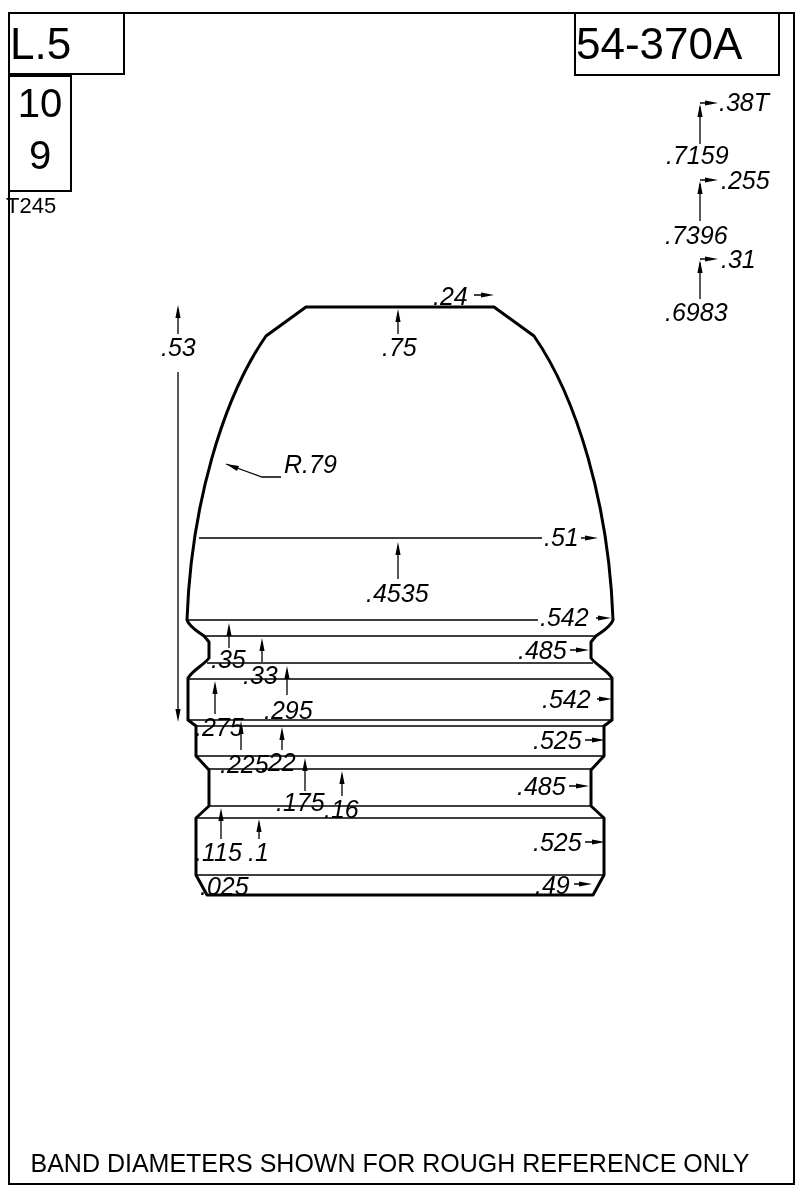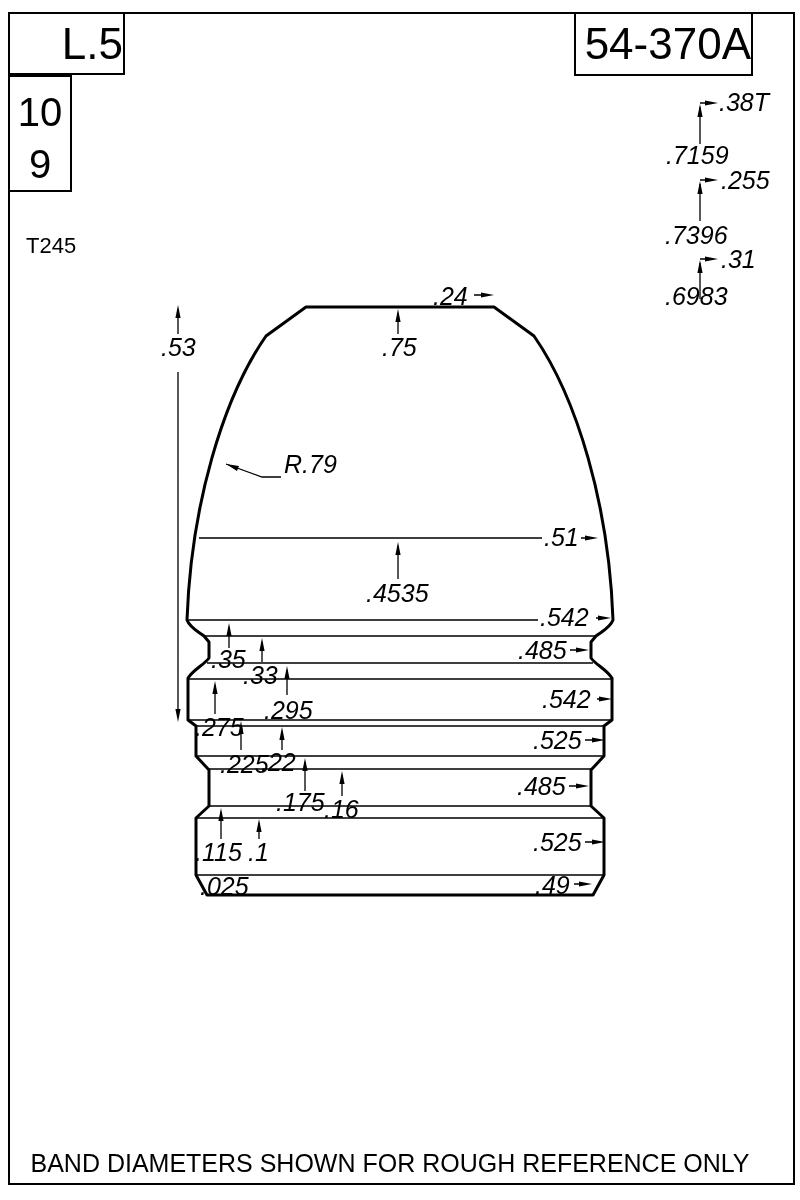--- a/index.html
+++ b/index.html
@@ -3,26 +3,26 @@
 <meta charset="utf-8">
 <style>
   html,body{margin:0;padding:0;background:#fff;}
   .page{position:relative;width:800px;height:1200px;background:#fff;overflow:hidden;
         font-family:"Liberation Sans","DejaVu Sans",sans-serif;color:#000;}
   .abs{position:absolute;}
   svg.drawing{position:absolute;left:0;top:0;}
   .page-border{position:absolute;left:8px;top:12px;width:787px;height:1173px;
                border:2px solid #000;box-sizing:border-box;}
   .box{position:absolute;border:2px solid #000;box-sizing:border-box;
-       display:flex;align-items:center;justify-content:flex-end;background:#fff;}
+       display:flex;align-items:center;justify-content:flex-start;background:#fff;}
   .box-design{left:8px;top:12px;width:117px;height:63px;font-size:44px;}
-  .box-number{left:574px;top:12px;width:179px;height:64px;font-size:44px;}
+  .box-number{left:574px;top:12px;width:206px;height:64px;font-size:44px;}
   .box-cav{left:8px;top:75px;width:64px;height:117px;flex-direction:column;
            font-size:40px;line-height:1.3;}
-  .code{left:26px;top:193px;font-size:22px;margin-top:40px;}
+  .code{left:6px;top:193px;font-size:22px;}
   .dim{position:absolute;font-size:25px;line-height:1;white-space:nowrap;letter-spacing:0px;font-style:italic;}
   .footer{position:absolute;left:390px;top:1151px;transform:translateX(-50%);
           font-size:25px;line-height:1;white-space:nowrap;text-align:right;}
 </style>
 </head>
 <body>
 
 <div class="page">
 
   <div class="page-border"></div>
@@ -125,21 +125,21 @@
     <span>10</span>
     <span>9</span>
   </div>
   <div class="abs code">T245</div>
 
   <div class="dim" style="left:719px;top:90px">.38T</div>
   <div class="dim" style="left:666px;top:143px">.7159</div>
   <div class="dim" style="left:721px;top:168px">.255</div>
   <div class="dim" style="left:665px;top:223px">.7396</div>
   <div class="dim" style="left:721px;top:247px">.31</div>
-  <div class="dim" style="left:665px;top:284px">.6983</div>
+  <div class="dim" style="left:665px;top:300px">.6983</div>
 
   <div class="dim" style="left:433px;top:284px">.24</div>
   <div class="dim" style="left:382px;top:335px">.75</div>
   <div class="dim" style="left:161px;top:335px">.53</div>
   <div class="dim" style="left:284px;top:452px">R.79</div>
   <div class="dim" style="left:544px;top:525px">.51</div>
   <div class="dim" style="left:366px;top:581px">.4535</div>
 
   <div class="dim" style="left:211px;top:647px">.35</div>
   <div class="dim" style="left:243px;top:663px">.33</div>

